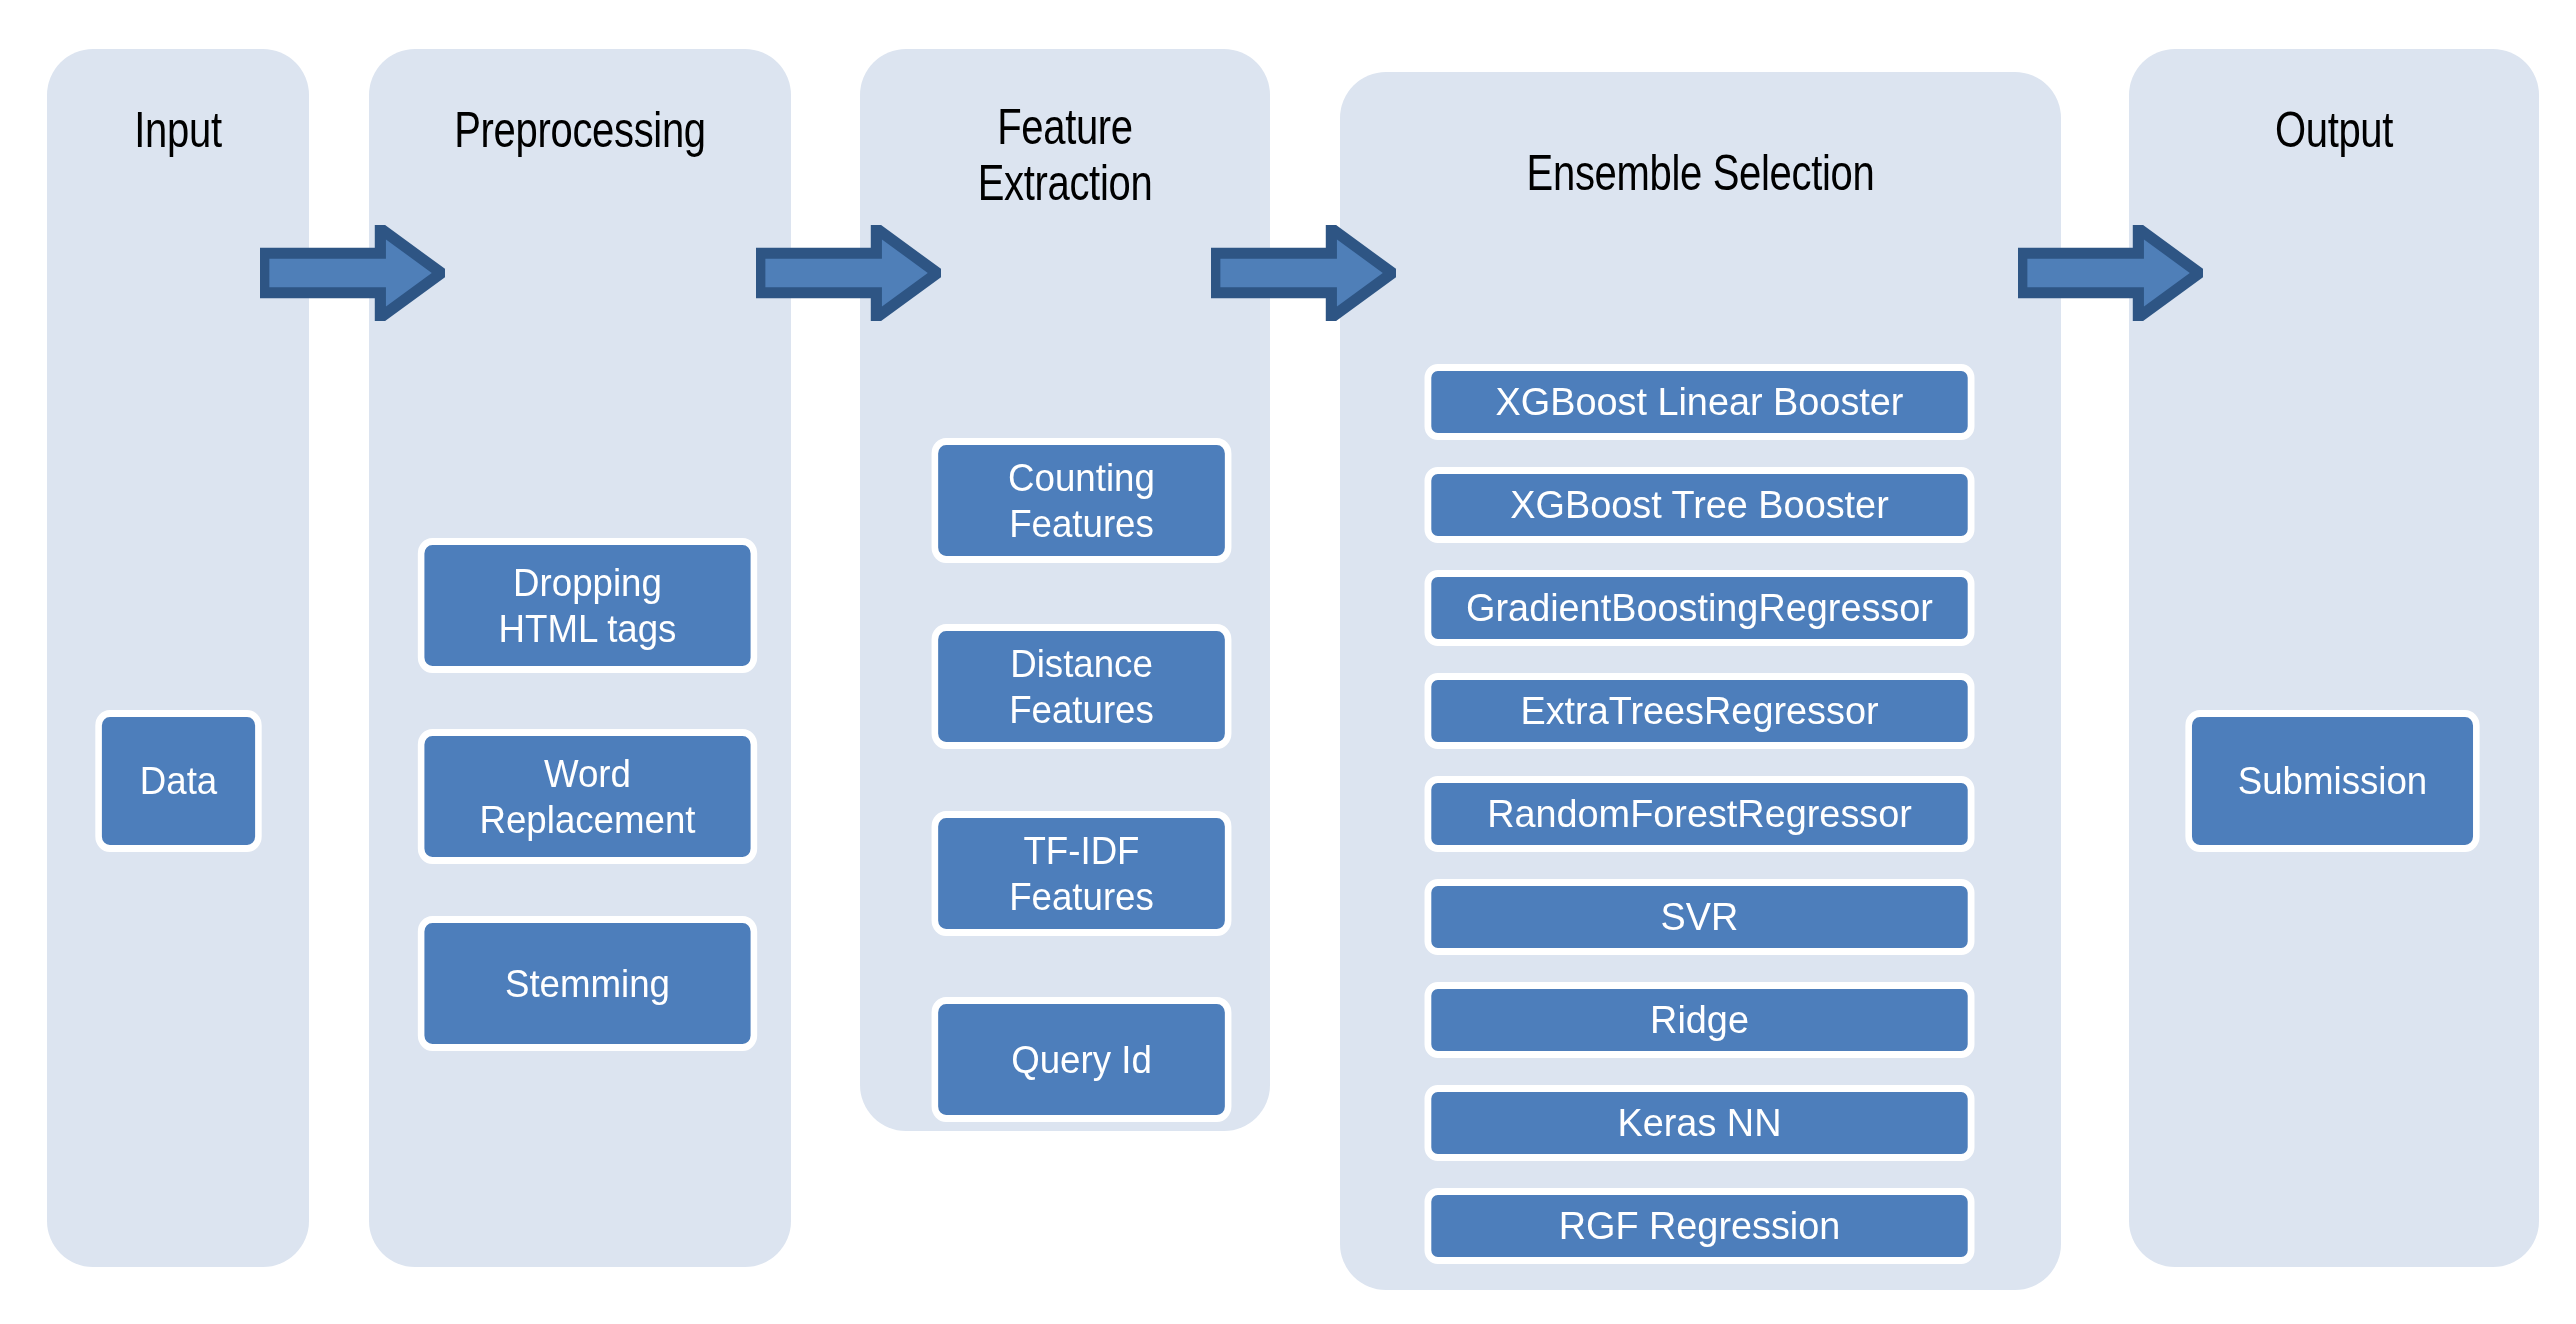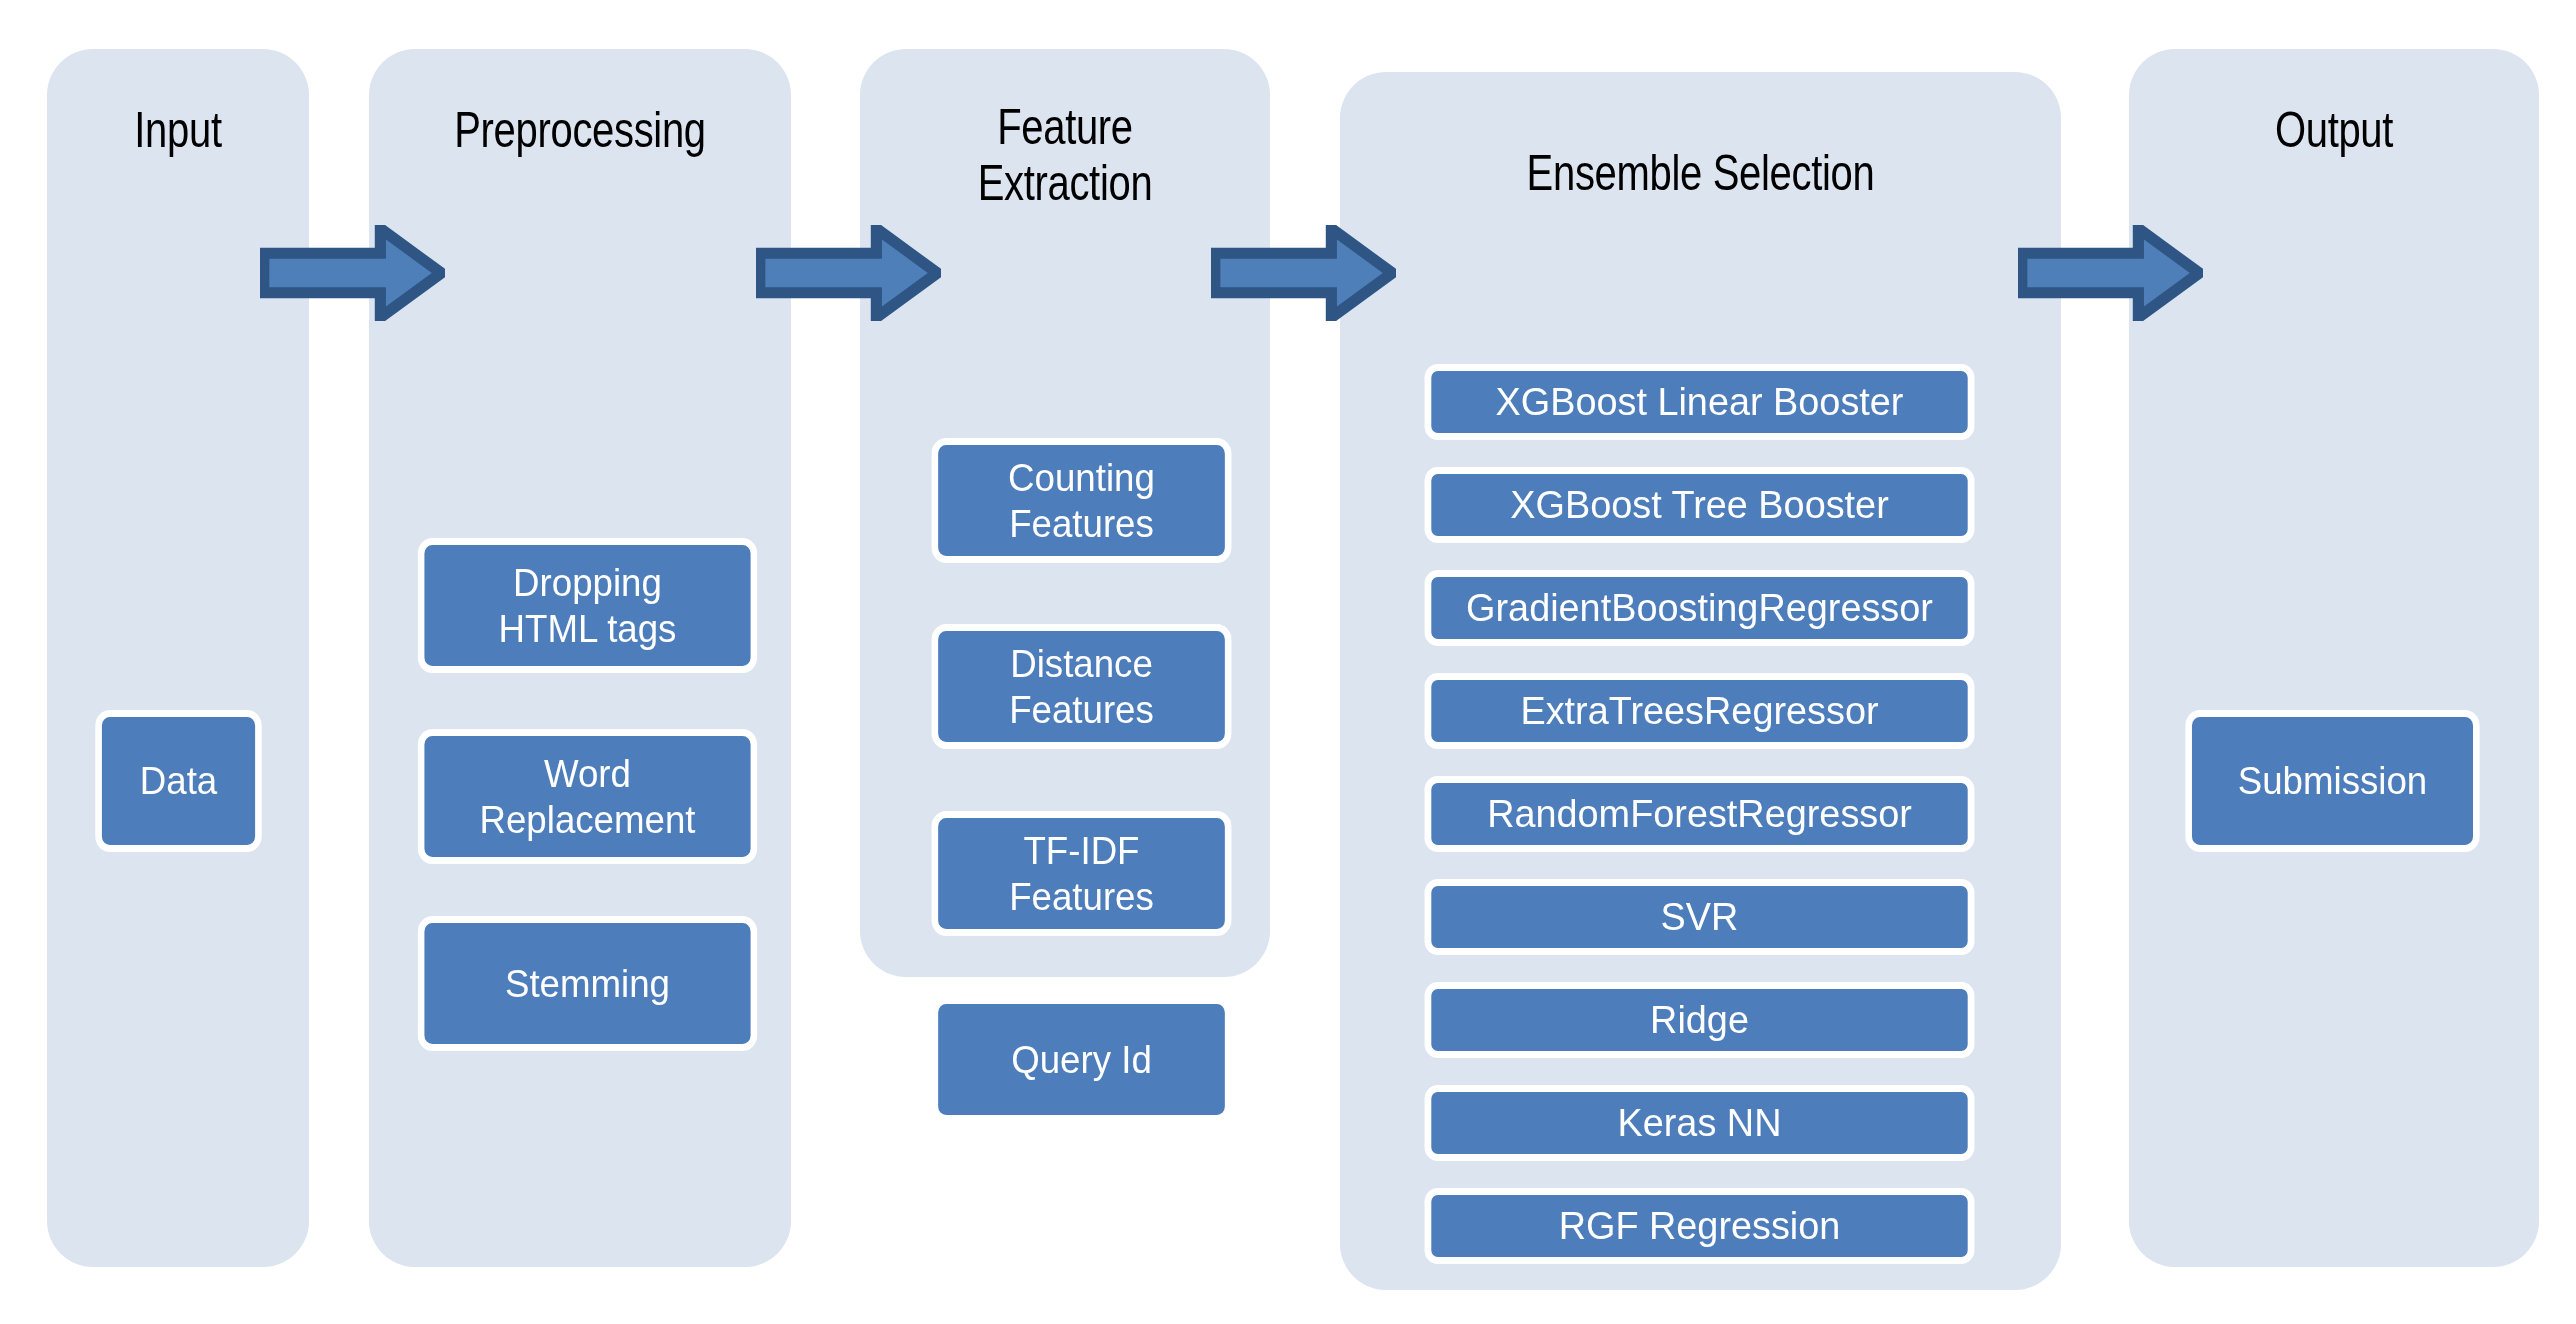--- a/index.html
+++ b/index.html
@@ -86,21 +86,21 @@
 
   <div class="panel" style="left:369px; top:49px; width:422px; height:1218px;">
     <div class="panel-title" style="top:53px;">Preprocessing</div>
     <div class="node" style="left:38px; top:489px; width:361px; height:135px;">Dropping
 HTML tags</div>
     <div class="node" style="left:38px; top:680px; width:361px; height:135px;">Word
 Replacement</div>
     <div class="node" style="left:38px; top:867px; width:361px; height:135px;">Stemming</div>
   </div>
 
-  <div class="panel" style="left:860px; top:49px; width:410px; height:928px;">
+  <div class="panel" style="left:860px; top:49px; width:410px; height:1082px;">
     <div class="panel-title" style="top:50px;">Feature
 Extraction</div>
     <div class="node" style="left:62px; top:389px; width:319px; height:125px;">Counting
 Features</div>
     <div class="node" style="left:62px; top:575px; width:319px; height:125px;">Distance
 Features</div>
     <div class="node" style="left:62px; top:762px; width:319px; height:125px;">TF-IDF
 Features</div>
     <div class="node" style="left:62px; top:948px; width:319px; height:125px;">Query Id</div>
   </div>

